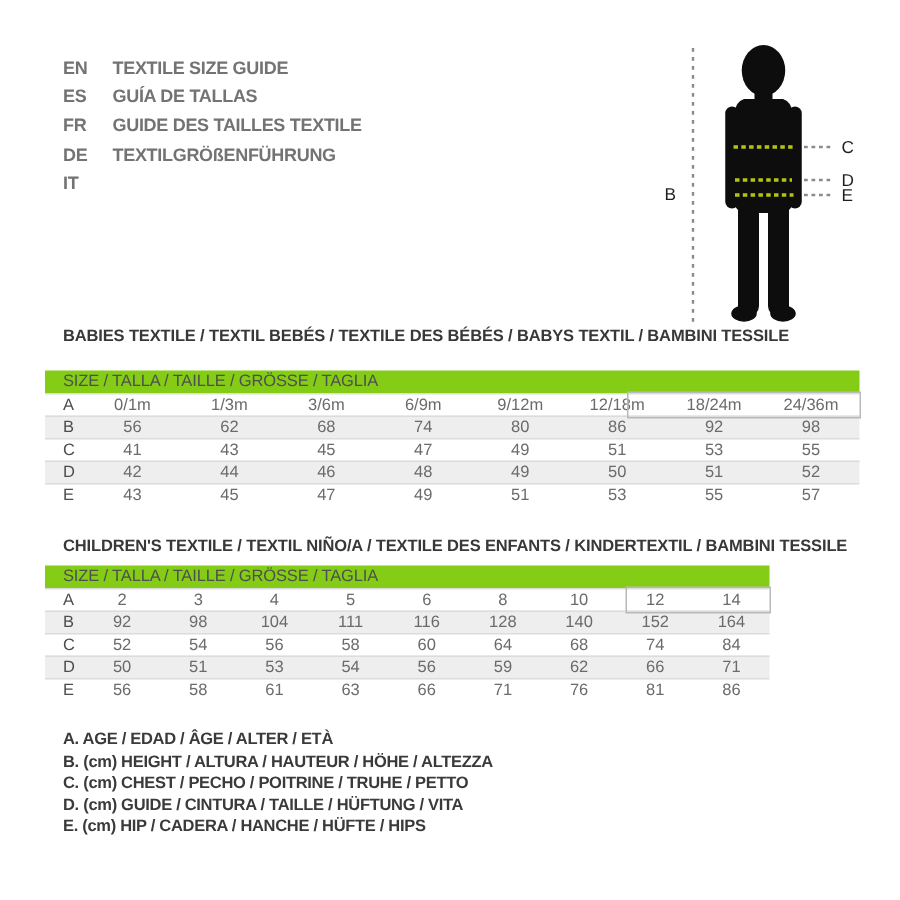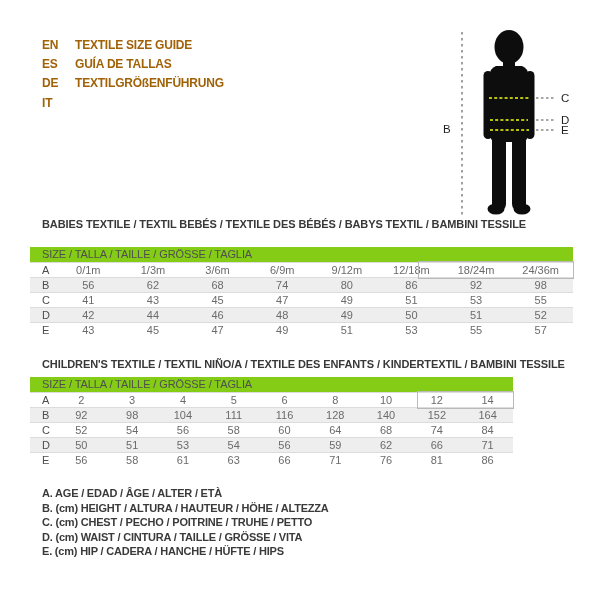--- a/index.html
+++ b/index.html
@@ -2,21 +2,21 @@
 <html><head>
 <meta charset="utf-8">
 <style>
   html,body{margin:0;padding:0;background:#fff;}
   #canvas{
     position:relative;width:600px;height:600px;background:#ffffff;
     font-family:"Liberation Sans", sans-serif;color:#3a3a3a;overflow:hidden;
   }
   
   .lang-block{position:absolute;left:42px;top:35px;}
-  .lang-row{display:flex;height:19.3px;align-items:center;font-size:12px;font-weight:700;letter-spacing:-0.2px;color:#a16207;}
+  .lang-row{display:flex;height:19.3px;align-items:center;font-size:12px;font-weight:700;letter-spacing:-0.2px;color:#737373;}
   .lang-code{width:33px;}
   
   .section-title{position:absolute;left:42px;font-size:11px;font-weight:700;letter-spacing:-0.1px;color:#383838;white-space:nowrap;text-align:right;}
   
   .size-table{position:absolute;font-size:11px;}
   .thead{height:15px;line-height:15px;background:#84cc16;color:#4f4f4f;padding-left:12px;letter-spacing:-0.1px;}
   .trow{display:grid;height:15px;line-height:14px;border-top:1px solid #dcdcdc;box-sizing:border-box;}
   .trow:nth-of-type(2),.trow:nth-of-type(4){background:#eeeeee;}
   .tcell{text-align:center;color:#6b6b6b;overflow:hidden;}
   .tcell.letter{text-align:left;padding-left:12px;color:#4d4d4d;}
@@ -34,20 +34,24 @@
 <div id="canvas">
 
   <div class="lang-block">
       <div class="lang-row">
         <div class="lang-code">EN</div>
         <div class="lang-label">TEXTILE SIZE GUIDE</div>
       </div>
       <div class="lang-row">
         <div class="lang-code">ES</div>
         <div class="lang-label">GUÍA DE TALLAS</div>
+      </div>
+      <div class="lang-row">
+        <div class="lang-code">FR</div>
+        <div class="lang-label">GUIDE DES TAILLES TEXTILE</div>
       </div>
       <div class="lang-row">
         <div class="lang-code">DE</div>
         <div class="lang-label">TEXTILGRÖßENFÜHRUNG</div>
       </div>
       <div class="lang-row">
         <div class="lang-code">IT</div>
       </div>
     </div>
 
@@ -207,17 +211,17 @@
           <div class="tcell">86</div>
         </div>
       </div>
     <div class="hl-box" style="left:387px;top:14px;width:95px;height:16px"></div>
   </div>
 
   <div class="legend-block">
       <div class="legend-line">A. AGE / EDAD / ÂGE / ALTER / ETÀ</div>
       <div class="legend-line">B. (cm) HEIGHT / ALTURA / HAUTEUR / HÖHE / ALTEZZA</div>
       <div class="legend-line">C. (cm) CHEST / PECHO / POITRINE / TRUHE / PETTO</div>
-      <div class="legend-line">D. (cm) WAIST / CINTURA / TAILLE / GRÖSSE / VITA</div>
+      <div class="legend-line">D. (cm) GUIDE / CINTURA / TAILLE / HÜFTUNG / VITA</div>
       <div class="legend-line">E. (cm) HIP / CADERA / HANCHE / HÜFTE / HIPS</div>
     </div>
 
 </div>
 
 </body></html>

